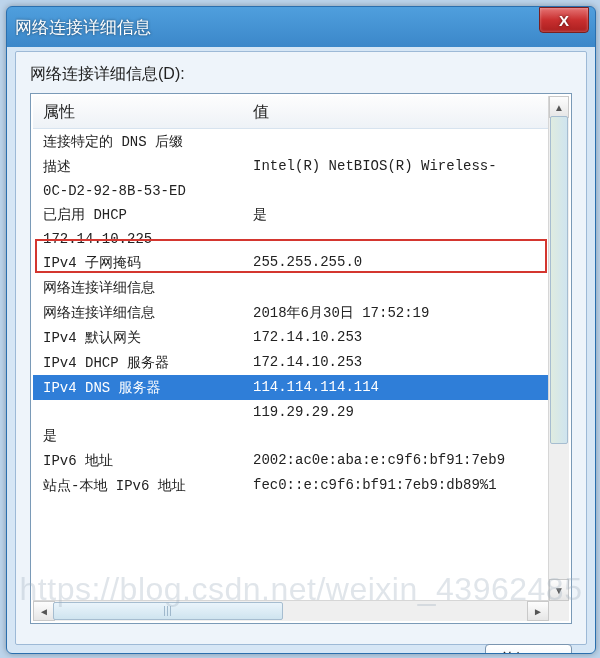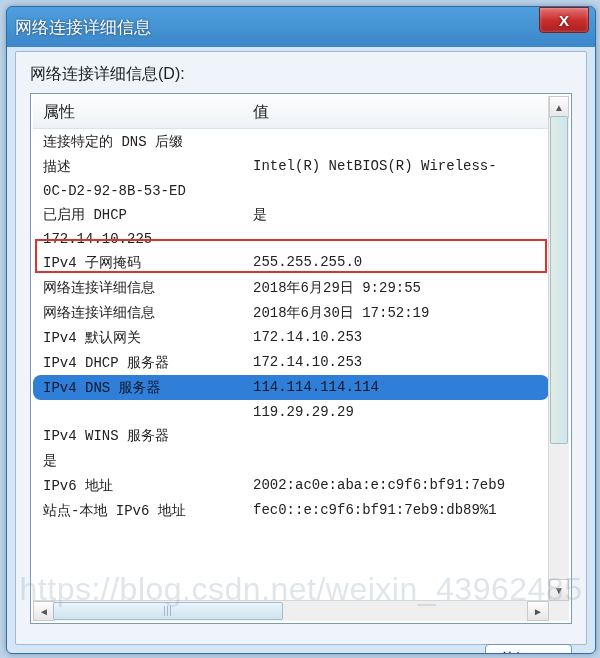--- a/index.html
+++ b/index.html
@@ -125,22 +125,21 @@
     flex: 0 0 auto;
     overflow: hidden;
     text-overflow: ellipsis;
   }
   .row .v {
     flex: 1 1 auto;
     overflow: hidden;
   }
   .row.selected {
     background: #2f7ed8;
-    color: #0f172a;
-    border-radius: 8px;
+    color: #ffffff;
   }
   .highlight-box {
     position: absolute;
     border: 2px solid #d4362f;
     pointer-events: none;
   }
 
   
   .vscroll {
     position: absolute;
@@ -327,45 +326,40 @@
             </div>
             <div class="row">
               <div class="v">172.14.10.225</div>
             </div>
             <div class="row">
               <div class="p">IPv4 子网掩码</div>
               <div class="v">255.255.255.0</div>
             </div>
             <div class="row">
               <div class="p">网络连接详细信息</div>
-              <div class="v">2018年6月29日 9:29:55</div>
             </div>
             <div class="row">
               <div class="p">网络连接详细信息</div>
               <div class="v">2018年6月30日 17:52:19</div>
             </div>
             <div class="row">
               <div class="p">IPv4 默认网关</div>
               <div class="v">172.14.10.253</div>
             </div>
             <div class="row">
               <div class="p">IPv4 DHCP 服务器</div>
               <div class="v">172.14.10.253</div>
             </div>
             <div class="row selected">
               <div class="p">IPv4 DNS 服务器</div>
               <div class="v">114.114.114.114</div>
             </div>
             <div class="row">
               <div class="p"></div>
               <div class="v">119.29.29.29</div>
-            </div>
-            <div class="row">
-              <div class="p">IPv4 WINS 服务器</div>
-              <div class="v"></div>
             </div>
             <div class="row">
               <div class="v">是</div>
             </div>
             <div class="row">
               <div class="p">IPv6 地址</div>
               <div class="v">2002:ac0e:aba:e:c9f6:bf91:7eb9</div>
             </div>
             <div class="row">
               <div class="p">站点-本地 IPv6 地址</div>

